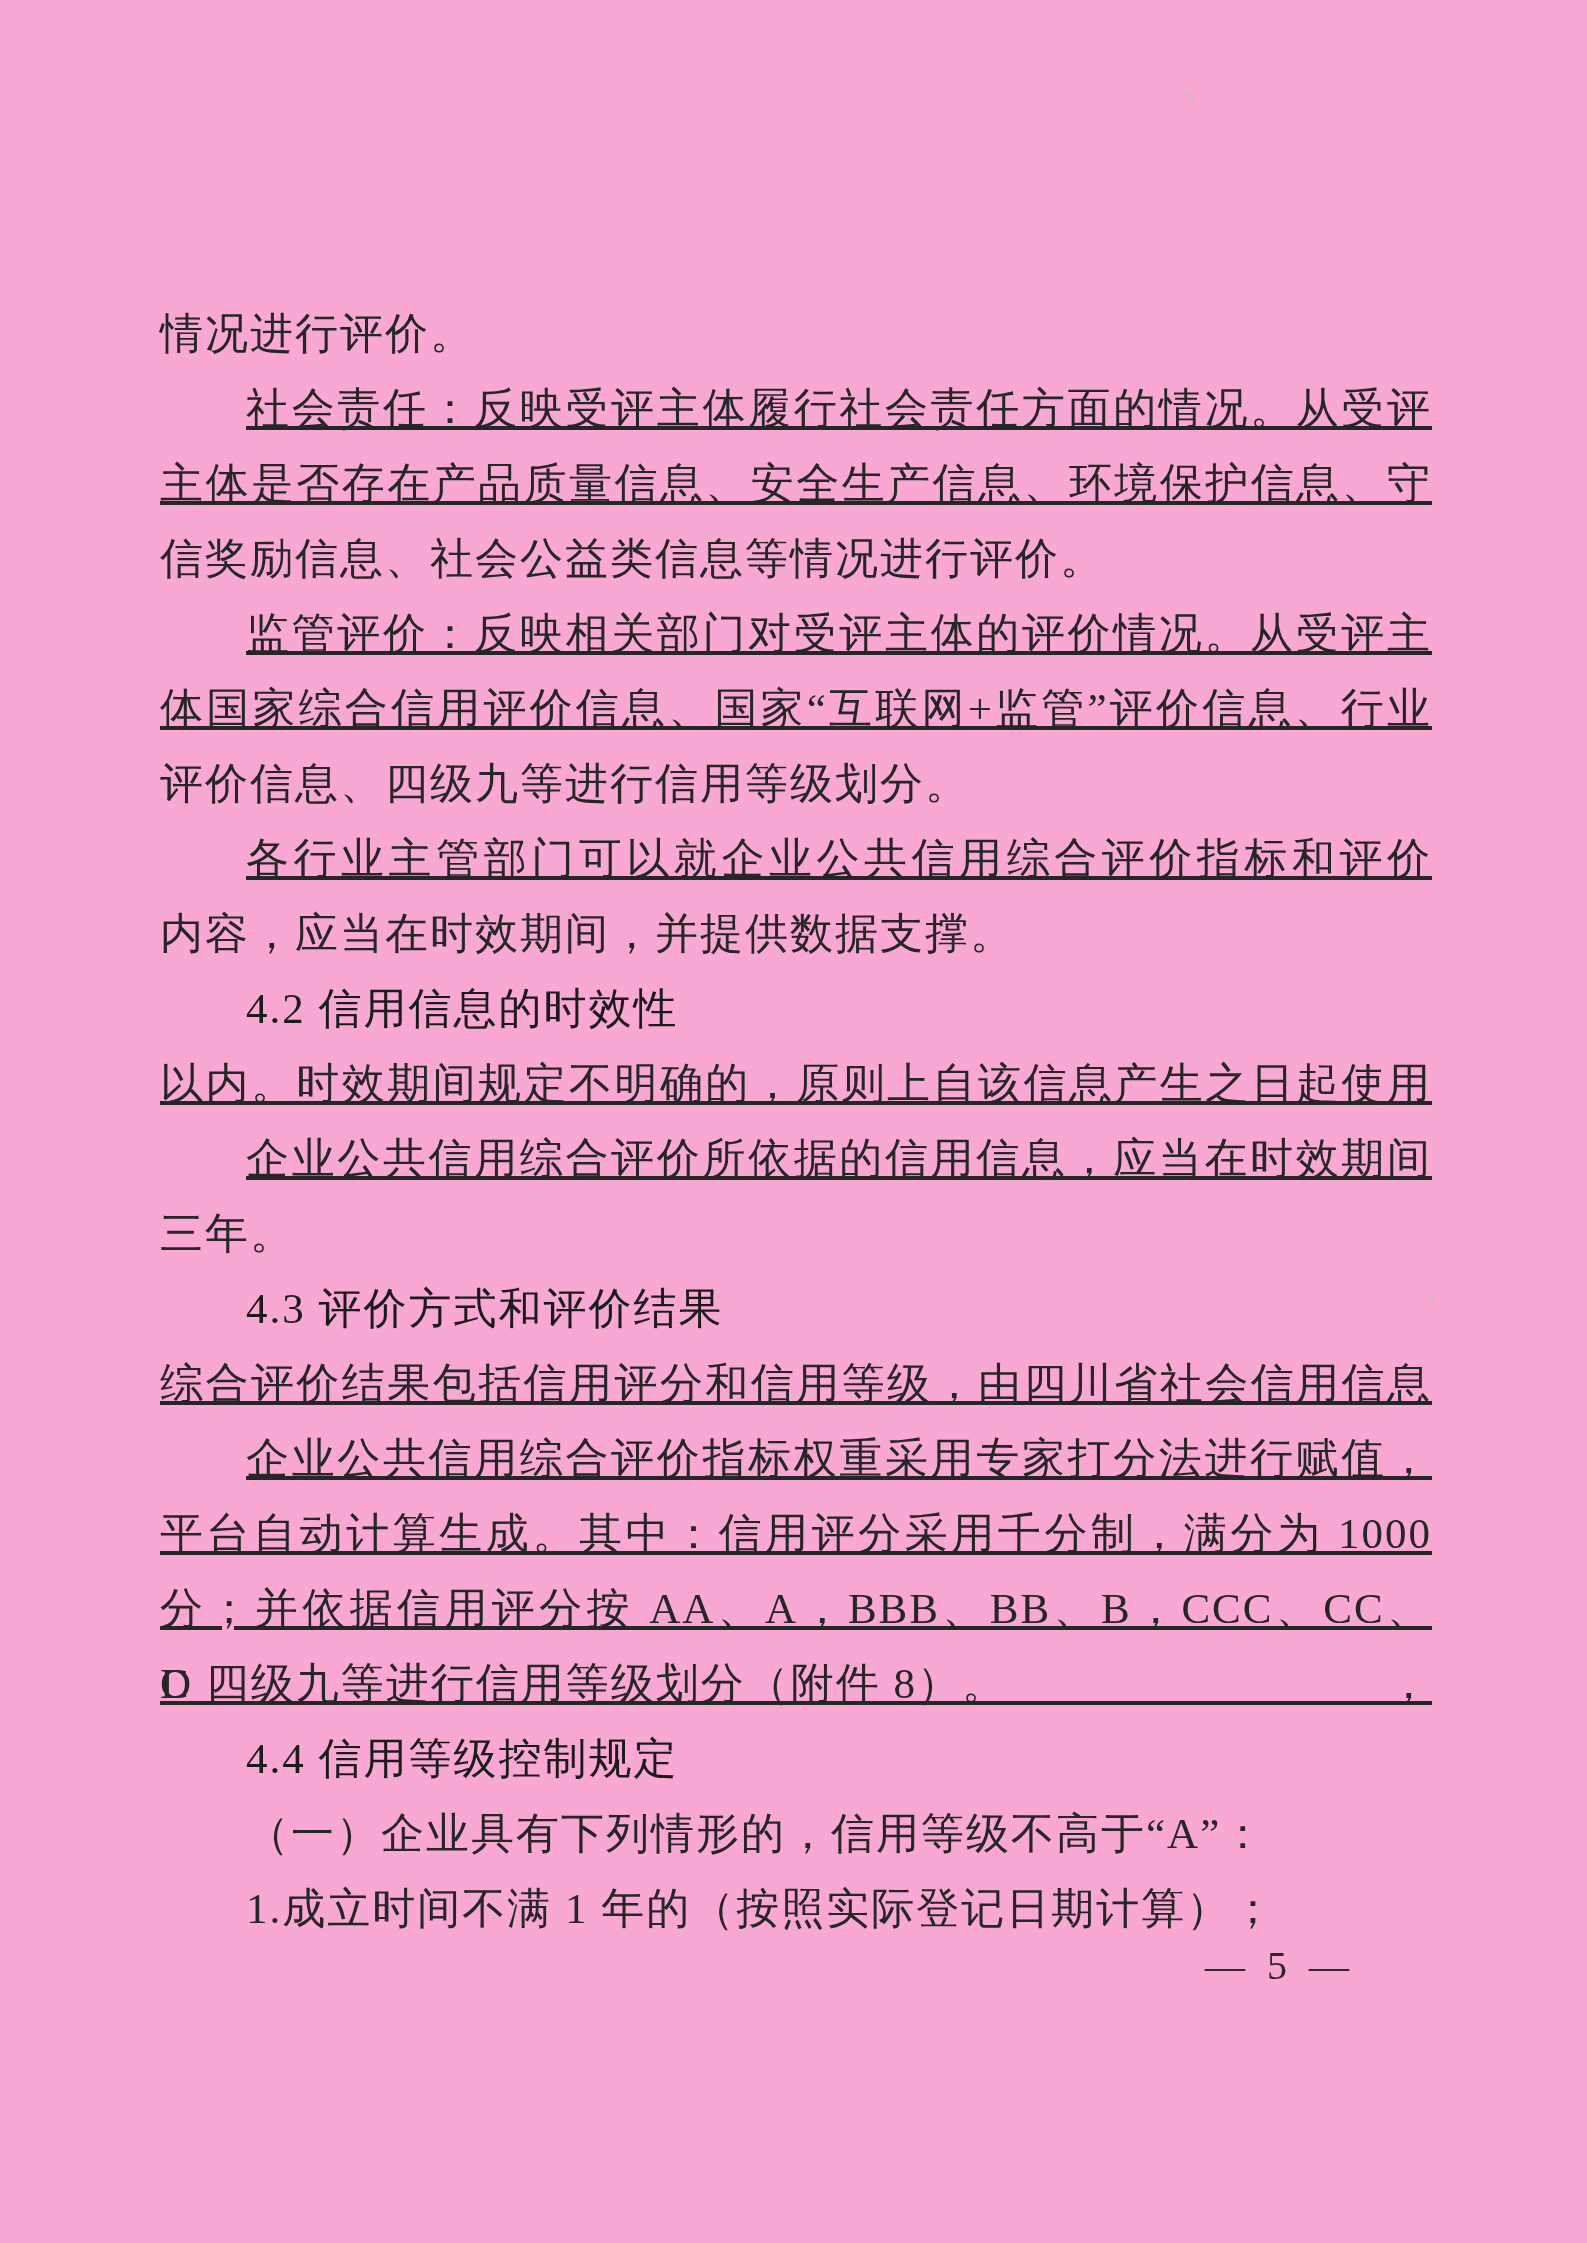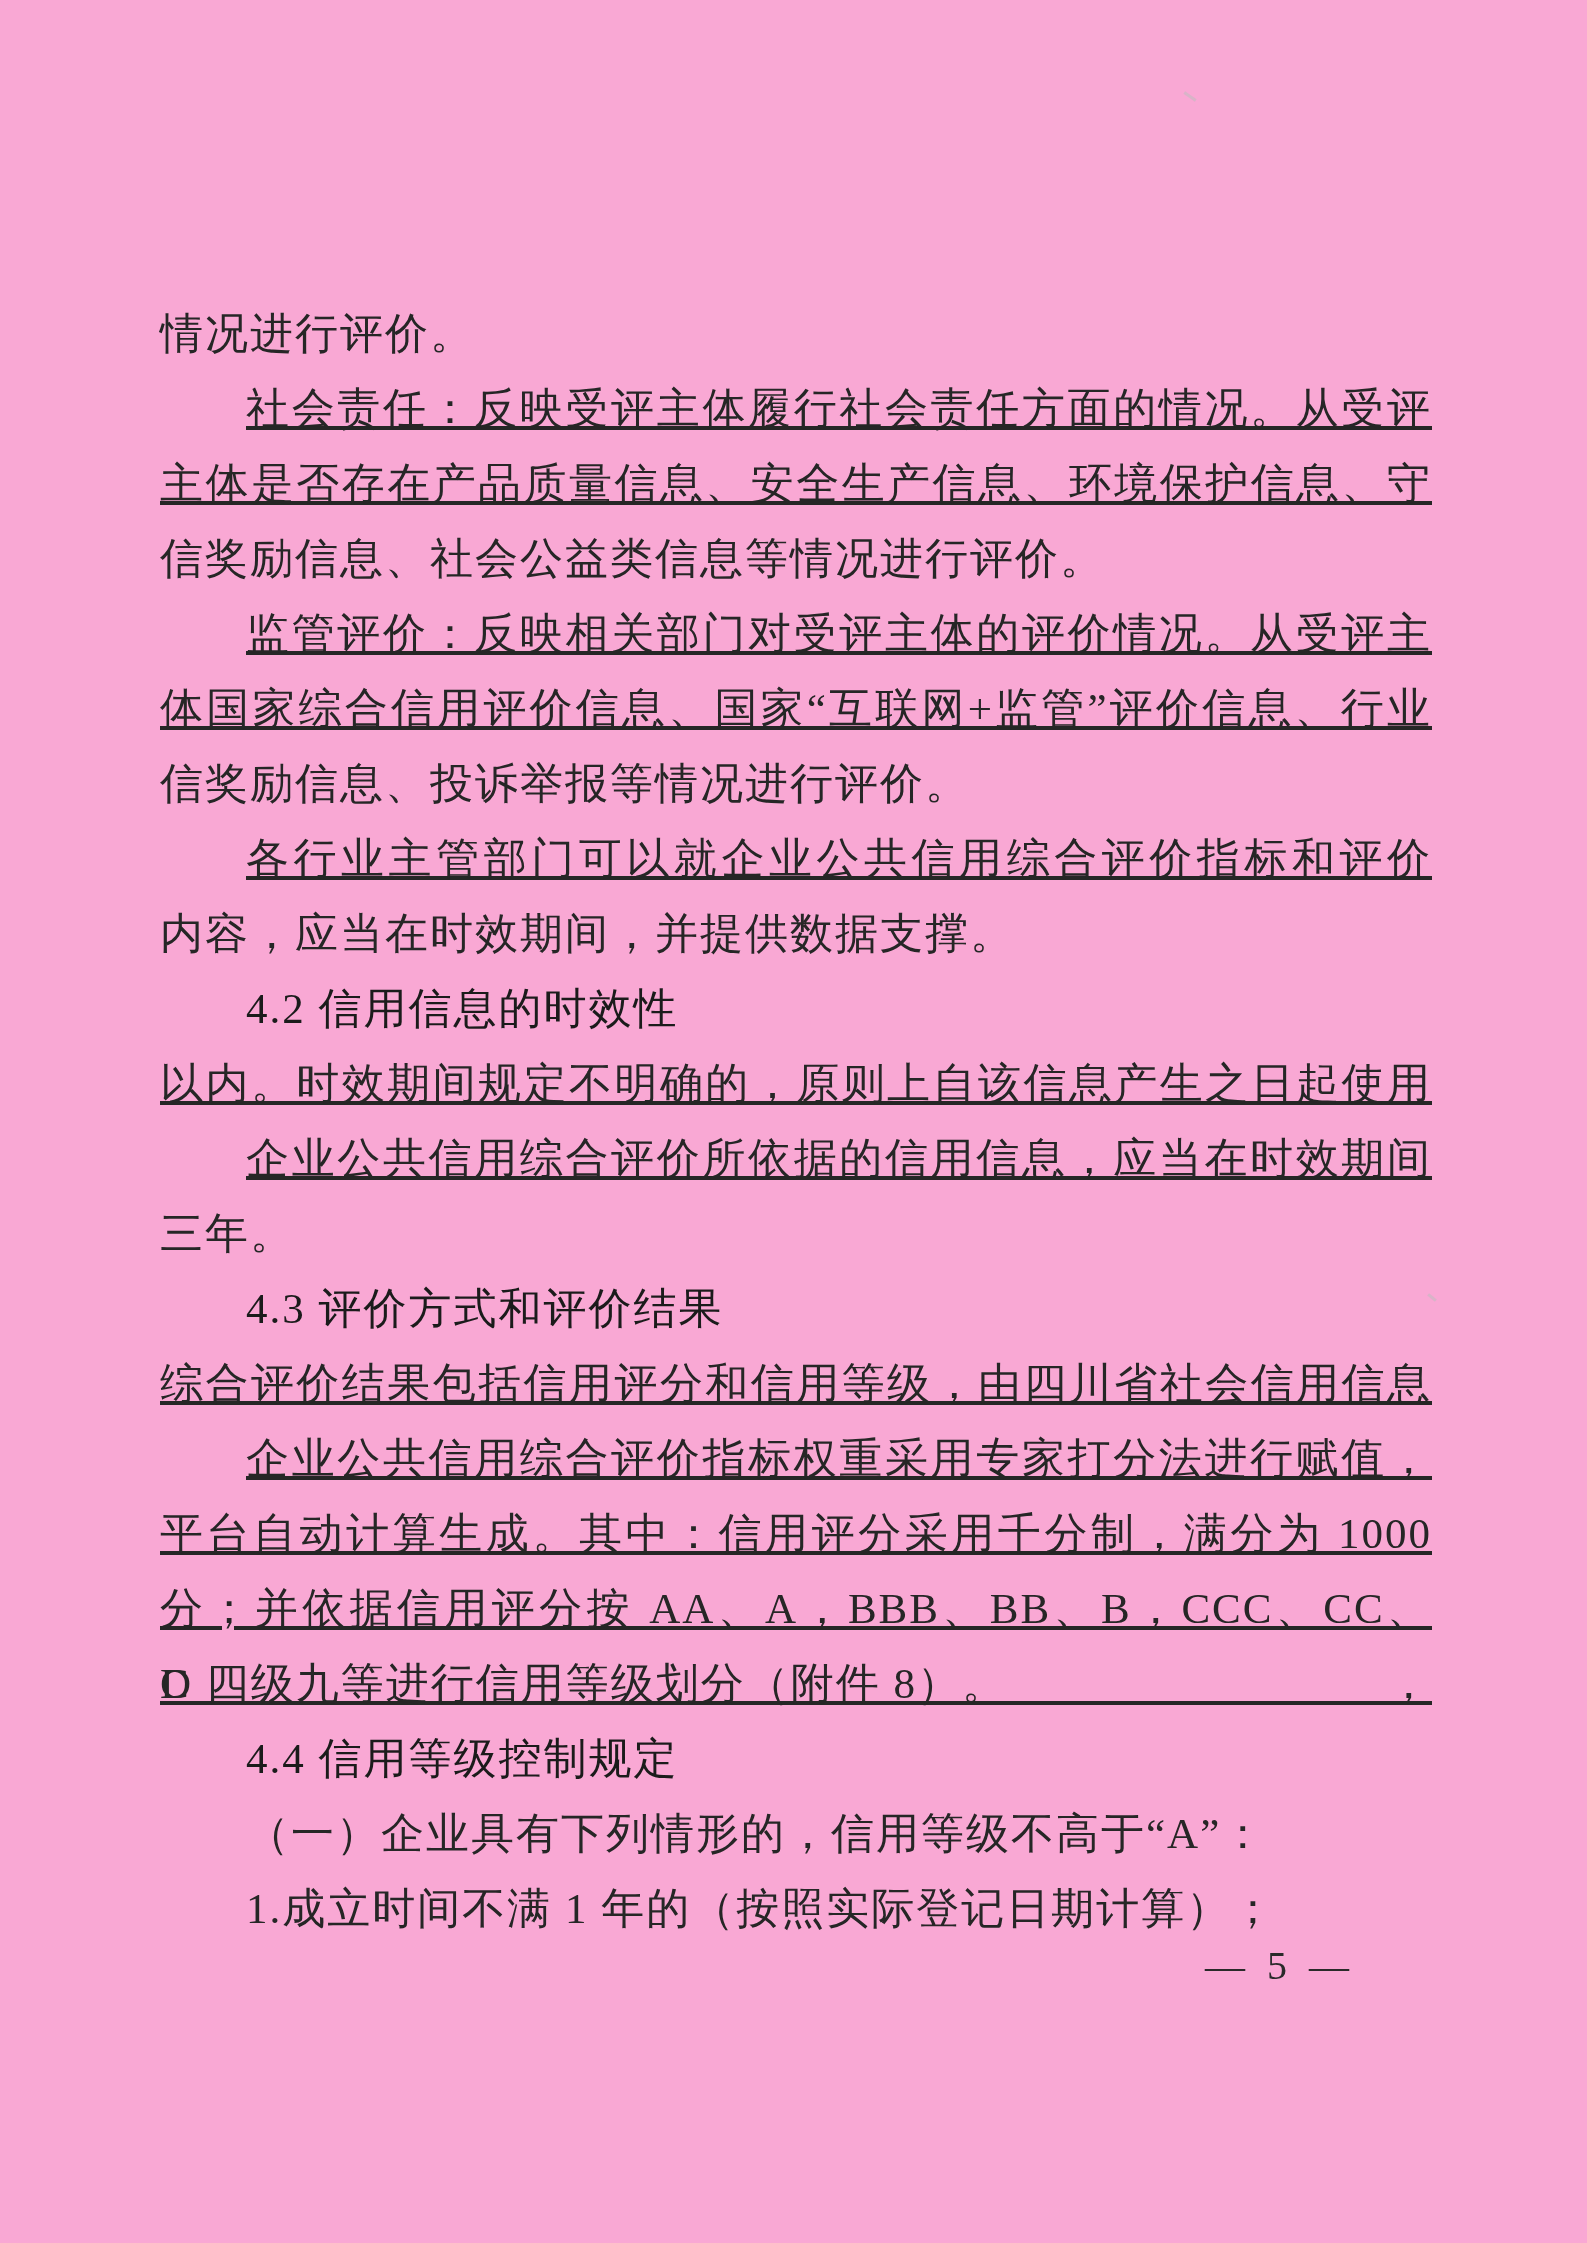--- a/index.html
+++ b/index.html
@@ -79,21 +79,21 @@
 <div class="page">
   <div class="scan-mark m1"></div>
   <div class="scan-mark m2"></div>
   <div class="content">
       <div class="line">情况进行评价。</div>
       <div class="line indent fill">社会责任：反映受评主体履行社会责任方面的情况。从受评</div>
       <div class="line fill">主体是否存在产品质量信息、安全生产信息、环境保护信息、守</div>
       <div class="line">信奖励信息、社会公益类信息等情况进行评价。</div>
       <div class="line indent fill">监管评价：反映相关部门对受评主体的评价情况。从受评主</div>
       <div class="line fill">体国家综合信用评价信息、国家“互联网+监管”评价信息、行业</div>
-      <div class="line">信奖励信息、投诉举报等情况进行评价。</div>
+      <div class="line">评价信息、四级九等进行信用等级划分。</div>
       <div class="line indent fill">各行业主管部门可以就企业公共信用综合评价指标和评价</div>
       <div class="line">内容，应当在时效期间，并提供数据支撑。</div>
       <div class="line indent bold">4.2 信用信息的时效性</div>
       <div class="line fill">以内。时效期间规定不明确的，原则上自该信息产生之日起使用</div>
       <div class="line indent fill">企业公共信用综合评价所依据的信用信息，应当在时效期间</div>
       <div class="line">三年。</div>
       <div class="line indent bold">4.3 评价方式和评价结果</div>
       <div class="line fill">综合评价结果包括信用评分和信用等级，由四川省社会信用信息</div>
       <div class="line indent fill">企业公共信用综合评价指标权重采用专家打分法进行赋值，</div>
       <div class="line fill">平台自动计算生成。其中：信用评分采用千分制，满分为 1000</div>

